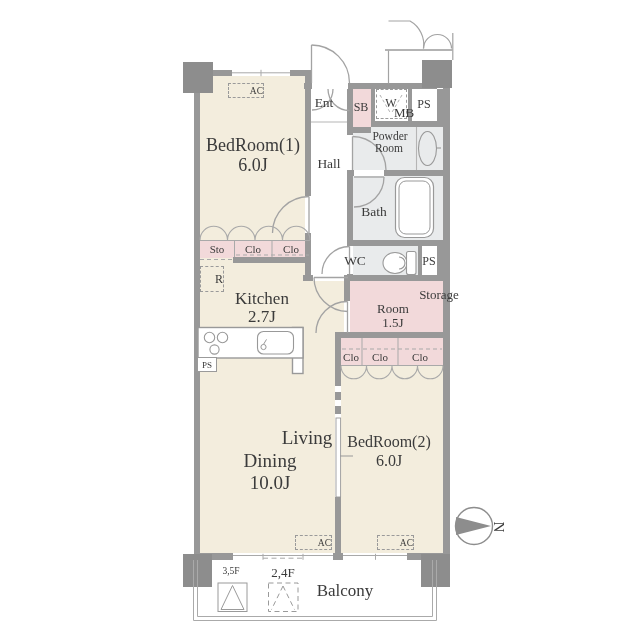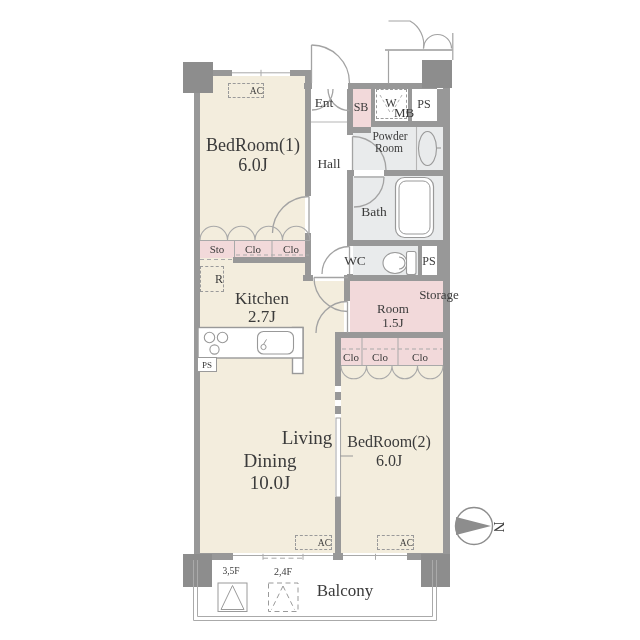--- a/index.html
+++ b/index.html
@@ -258,15 +258,15 @@
   <div class="lbl" style="left:424px;top:104px;font-size:12px;">PS</div>
   <div class="lbl" style="left:429px;top:261px;font-size:12px;">PS</div>
   <div class="lbl" style="left:217px;top:249px;font-size:11px;">Sto</div>
   <div class="lbl" style="left:253px;top:249px;font-size:11px;">Clo</div>
   <div class="lbl" style="left:291px;top:249px;font-size:11px;">Clo</div>
   <div class="lbl" style="left:351px;top:357px;font-size:11px;">Clo</div>
   <div class="lbl" style="left:380px;top:357px;font-size:11px;">Clo</div>
   <div class="lbl" style="left:420px;top:357px;font-size:11px;">Clo</div>
   <div class="lbl" style="left:345px;top:590px;font-size:17px;">Balcony</div>
   <div class="lbl" style="left:231px;top:572px;font-size:9.5px;">3,5F</div>
-  <div class="lbl" style="left:283px;top:572px;font-size:10px;">2,4F</div>
+  <div class="lbl" style="left:283px;top:572px;font-size:13px;">2,4F</div>
   <div class="lbl" style="left:498px;top:527px;font-size:15px;transform:translate(-50%,-50%) rotate(90deg);">N</div>
 </div>
 
 </body></html>

